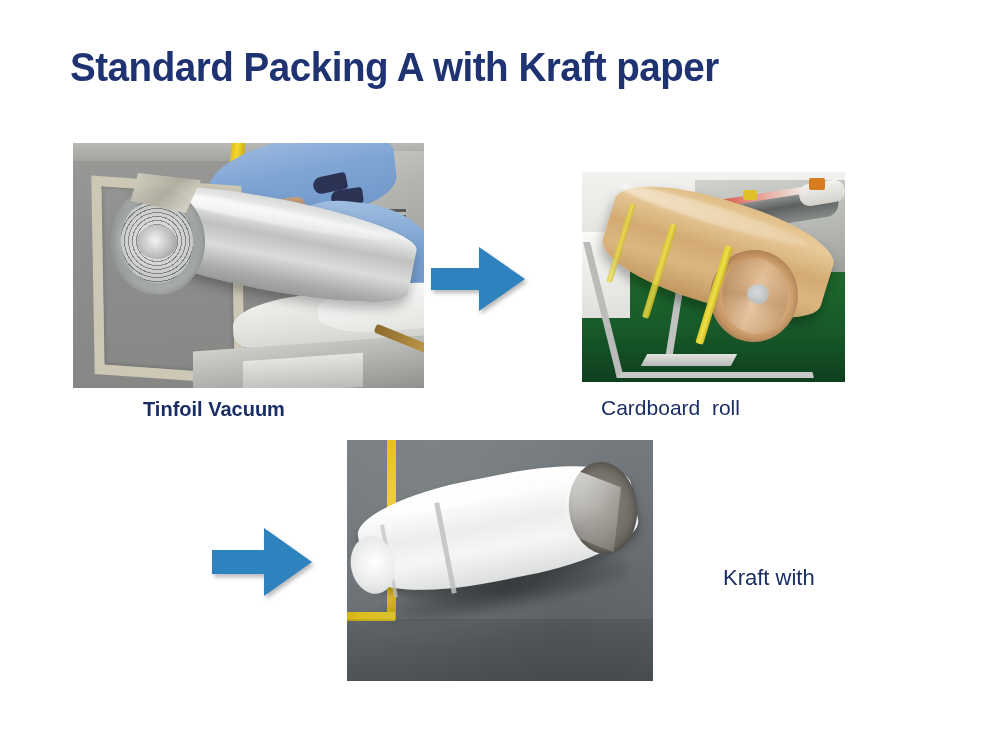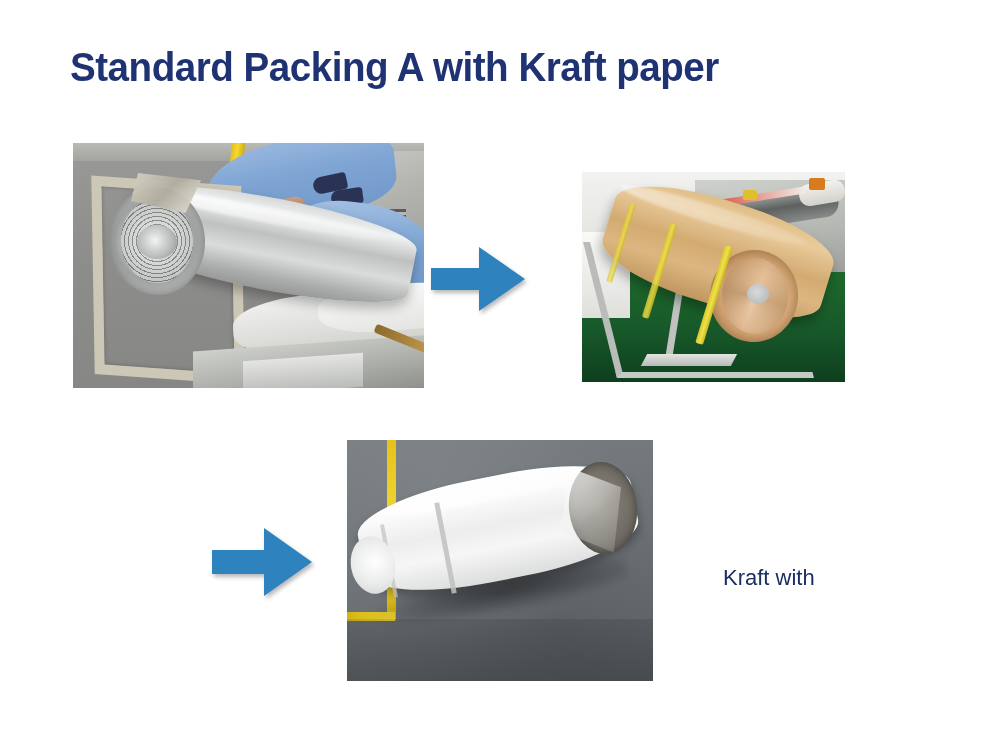--- a/index.html
+++ b/index.html
@@ -391,20 +391,21 @@
       <div class="p1-stick"></div>
       <div class="p1-roll-body"></div>
       <div class="p1-roll-sheen"></div>
       <div class="p1-roll-end"></div>
       <div class="p1-roll-rings"></div>
       <div class="p1-roll-core"></div>
       <div class="p1-foilflap"></div>
     </div>
   </div>
 
+  <div class="caption caption-tinfoil">Tinfoil Vacuum</div>
 
   <div class="arrow arrow-1">
     <svg width="94" height="72" viewBox="0 0 94 72">
       <polygon points="0,25 48,25 48,4 94,36 48,68 48,47 0,47" fill="#2E82BE"></polygon>
     </svg>
   </div>
 
   <div class="photo photo-cardboard">
     <div class="scene">
       <div class="p2-bg"></div>
@@ -425,20 +426,21 @@
       <div class="p2-roll-top"></div>
       <div class="p2-strap3"></div>
       <div class="p2-strap2"></div>
       <div class="p2-roll-end"></div>
       <div class="p2-roll-end-fold"></div>
       <div class="p2-roll-plug"></div>
       <div class="p2-strap1"></div>
     </div>
   </div>
 
+  <div class="caption caption-cardboard">Cardboard  roll</div>
 
   <div class="arrow arrow-2">
     <svg width="100" height="76" viewBox="0 0 100 76">
       <polygon points="0,26 52,26 52,4 100,38 52,72 52,50 0,50" fill="#2E82BE"></polygon>
     </svg>
   </div>
 
   <div class="photo photo-kraft">
     <div class="scene">
       <div class="p3-bg"></div>

